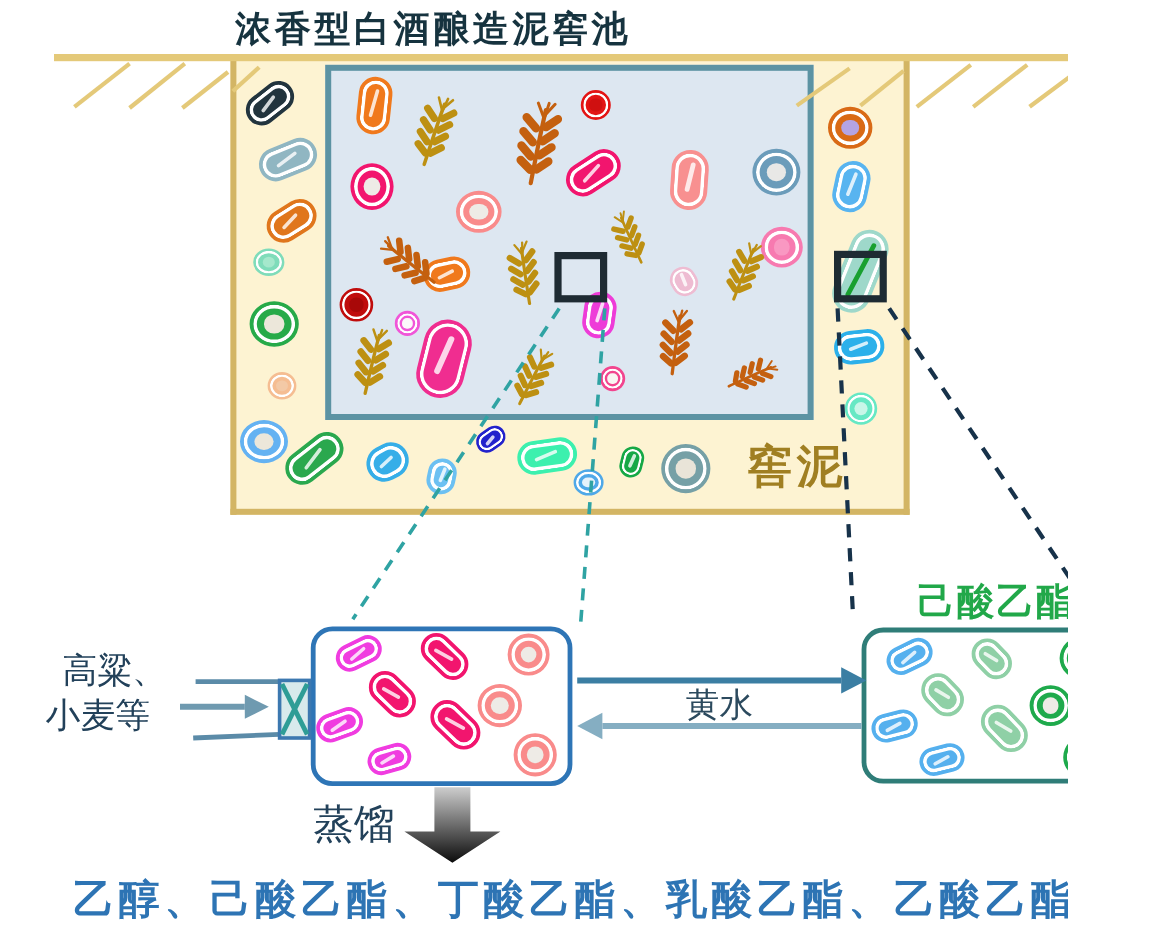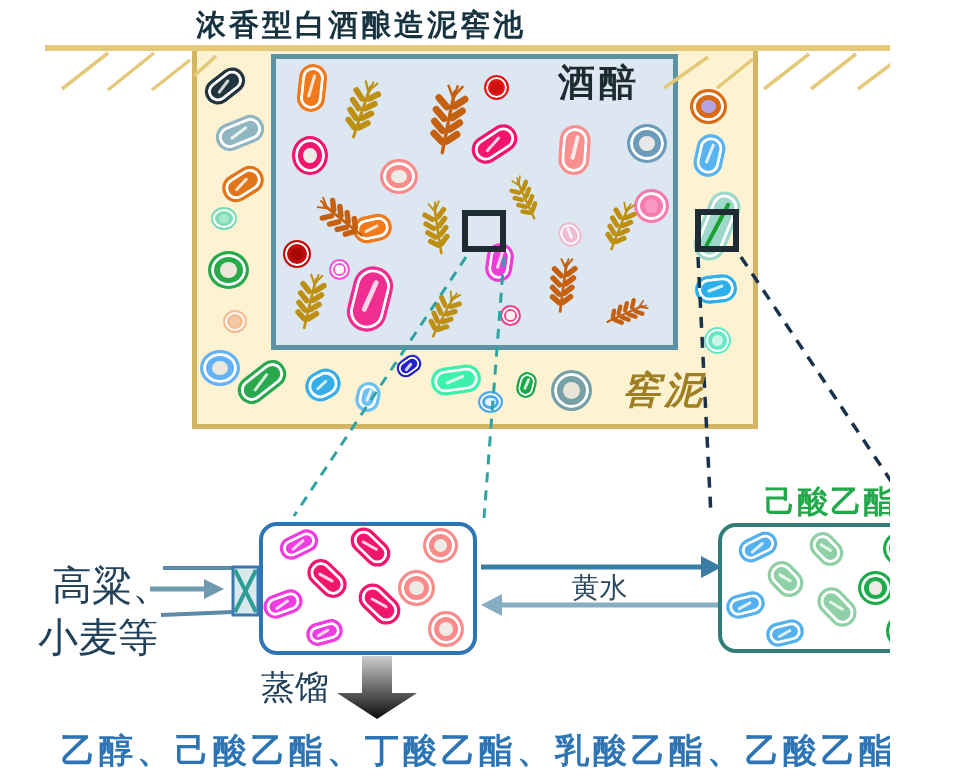--- a/index.html
+++ b/index.html
@@ -8,27 +8,27 @@
   .abs{position:absolute;box-sizing:border-box;}
   
   #pit{left:192px;top:47px;width:566px;height:382px;background:#fdf3d2;
        border:5px solid #d3b564;border-top:none;}
   #grain-area{left:271px;top:54px;width:407px;height:296px;background:#dde7f1;
        border:5px solid #5c93a3;}
   
   .t{position:absolute;box-sizing:border-box;white-space:pre;line-height:1.15;}
   #title{left:196px;top:8px;font-size:30px;font-weight:bold;letter-spacing:3px;color:#16333f;}
   #grain-label{left:558px;top:62px;font-size:37px;font-weight:bold;letter-spacing:4px;color:#1d2a32;}
-  #mud-label{left:622px;top:369px;font-size:38px;font-weight:bold;letter-spacing:4px;color:#a07f22;font-style:italic;}
+  #mud-label{left:622px;top:369px;font-size:38px;font-weight:bold;letter-spacing:4px;color:#a07f22;}
   #left-box-label{left:259px;top:483px;width:218px;text-align:center;font-size:31px;font-weight:bold;color:#f2196d;letter-spacing:2px;}
   #right-box-label{left:718px;top:484px;width:225px;text-align:center;font-size:31px;font-weight:bold;color:#21a849;letter-spacing:2px;}
   #flow-right-label{left:481px;top:528px;width:237px;text-align:center;font-size:29px;font-weight:bold;color:#2272b5;}
   #flow-mid-label{left:481px;top:572px;width:237px;text-align:center;font-size:28px;color:#2c4a5e;}
   #flow-left-label{left:481px;top:612px;width:237px;text-align:center;font-size:29px;font-weight:bold;color:#2272b5;}
-  #input-label{left:38px;top:559px;font-size:40px;color:#22415a;line-height:1.3;}
+  #input-label{left:38px;top:541px;font-size:29px;color:#22415a;line-height:1.3;}
   #input-label .l1{margin-left:14px;}
   #distill-label{left:261px;top:668px;font-size:34px;color:#22415a;}
   #products-label{left:0;top:731px;width:958px;text-align:center;font-size:34px;font-weight:bold;
       letter-spacing:4px;color:#2d74b4;}
   
   #left-box{left:259px;top:522px;width:218px;height:133px;background:#fff;
       border:4px solid #2e75b6;border-radius:18px;}
   #right-box{left:718px;top:523px;width:225px;height:130px;background:#fff;
       border:4px solid #2f7d78;border-radius:18px;}
   
@@ -201,21 +201,20 @@
       <line x1="256" y1="570" x2="235" y2="612" stroke="#2e9d96" stroke-width="4"></line>
     </g>
 
     <polygon points="362,656 392,656 392,693 417,693 377,719 337,693 362,693" fill="url(#gr)"></polygon>
   </svg>
 
   <div class="sq" id="sqA"></div>
   <div class="sq" id="sqB"></div>
 
   <div class="t" id="title">浓香型白酒酿造泥窖池</div>
-  <div class="t" id="grain-label">酒醅</div>
   <div class="t" id="mud-label">窖泥</div>
   <div class="t" id="right-box-label">己酸乙酯</div>
   <div class="t" id="flow-mid-label">黄水</div>
   <div class="t" id="input-label"><span class="l1">高粱、</span><br><span>小麦等</span></div>
   <div class="t" id="distill-label">蒸馏</div>
   <div class="t" id="products-label">乙醇、己酸乙酯、丁酸乙酯、乳酸乙酯、乙酸乙酯</div>
 
 </div>
 
 </body></html>

